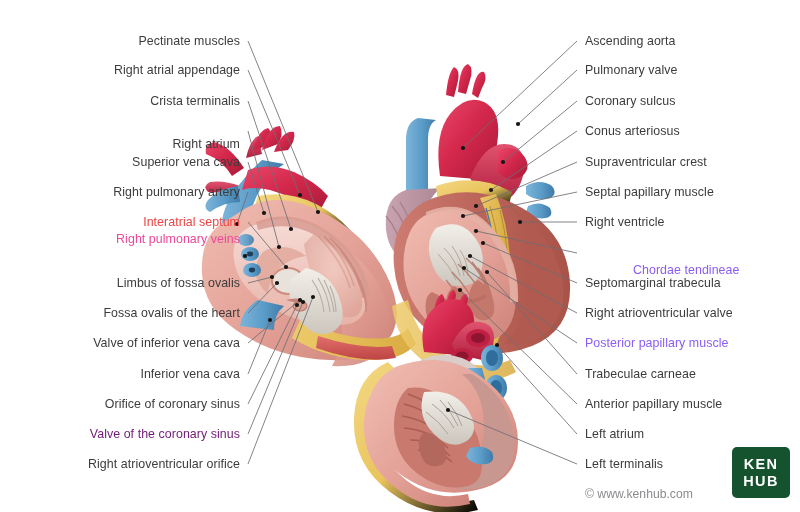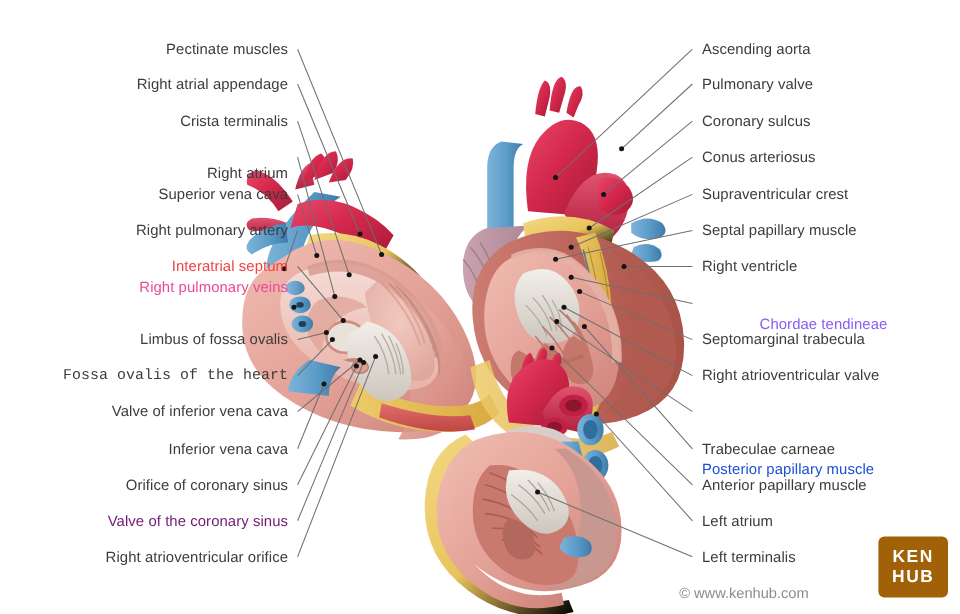--- a/index.html
+++ b/index.html
@@ -21,21 +21,21 @@
 
   
   #art{position:absolute;left:0;top:0;width:800px;height:512px;}
 
   
   #logo{position:absolute;left:732px;top:447px;width:58px;height:51px;
         border-radius:5px;display:flex;flex-direction:column;
         align-items:center;justify-content:center;}
   #logo span{color:#fff;font-size:14.5px;font-weight:bold;letter-spacing:.09em;
              line-height:17px;}
-  #copy{position:absolute;left:566px;top:487px;font-size:12.2px;color:#8b8b90;
+  #copy{position:absolute;left:585px;top:487px;font-size:12.2px;color:#8b8b90;
         white-space:nowrap;}
 </style>
 </head>
 <body>
 
 <div id="plate" style="background: rgb(255, 255, 255);">
 
   <svg id="art" viewBox="0 0 800 512" xmlns="http://www.w3.org/2000/svg">
     <defs>
       <linearGradient id="gRedA" x1="0" y1="0" x2="1" y2="1">
@@ -364,44 +364,44 @@
   <div id="labels-left">
       <div class="label left" style="top: 41px; color: rgb(60, 60, 60); right: 560px;">Pectinate muscles</div>
       <div class="label left" style="top: 70px; color: rgb(60, 60, 60); right: 560px;">Right atrial appendage</div>
       <div class="label left" style="top: 101px; color: rgb(60, 60, 60); right: 560px;">Crista terminalis</div>
       <div class="label left" style="top: 144px; color: rgb(60, 60, 60); right: 560px;">Right atrium</div>
       <div class="label left" style="top: 162px; color: rgb(60, 60, 60); right: 560px;">Superior vena cava</div>
       <div class="label left" style="top: 192px; color: rgb(60, 60, 60); right: 560px;">Right pulmonary artery</div>
       <div class="label left" style="top: 222px; color: #ef4444; right: 560px;">Interatrial septum</div>
       <div class="label left" style="top: 239px; color: #ec4899; right: 560px;">Right pulmonary veins</div>
       <div class="label left" style="top: 283px; color: rgb(60, 60, 60); right: 560px;">Limbus of fossa ovalis</div>
-      <div class="label left" style="top: 313px; color: rgb(60, 60, 60); right: 560px; font-family: Liberation Mono, monospace;">Fossa ovalis of the heart</div>
+      <div class="label left" style="top: 313px; color: rgb(60, 60, 60); right: 560px;">Fossa ovalis of the heart</div>
       <div class="label left" style="top: 343px; color: rgb(60, 60, 60); right: 560px;">Valve of inferior vena cava</div>
       <div class="label left" style="top: 374px; color: rgb(60, 60, 60); right: 560px;">Inferior vena cava</div>
       <div class="label left" style="top: 404px; color: rgb(60, 60, 60); right: 560px;">Orifice of coronary sinus</div>
       <div class="label left" style="top: 434px; color: #701a75; right: 560px;">Valve of the coronary sinus</div>
       <div class="label left" style="top: 464px; color: rgb(60, 60, 60); right: 560px;">Right atrioventricular orifice</div>
     </div>
   <div id="labels-right">
       <div class="label right" style="top: 41px; color: rgb(60, 60, 60); left: 585px;">Ascending aorta</div>
       <div class="label right" style="top: 70px; color: rgb(60, 60, 60); left: 585px;">Pulmonary valve</div>
       <div class="label right" style="top: 101px; color: rgb(60, 60, 60); left: 585px;">Coronary sulcus</div>
       <div class="label right" style="top: 131px; color: rgb(60, 60, 60); left: 585px;">Conus arteriosus</div>
       <div class="label right" style="top: 162px; color: rgb(60, 60, 60); left: 585px;">Supraventricular crest</div>
       <div class="label right" style="top: 192px; color: rgb(60, 60, 60); left: 585px;">Septal papillary muscle</div>
       <div class="label right" style="top: 222px; color: rgb(60, 60, 60); left: 585px;">Right ventricle</div>
       <div class="label right" style="top: 270px; color: #8b5cf6; left: 585px; margin-left: 48px;">Chordae tendineae</div>
       <div class="label right" style="top: 283px; color: rgb(60, 60, 60); left: 585px;">Septomarginal trabecula</div>
       <div class="label right" style="top: 313px; color: rgb(60, 60, 60); left: 585px;">Right atrioventricular valve</div>
-      <div class="label right" style="top: 343px; color: #1d4ed8; left: 585px; margin-top: 48px;">Posterior papillary muscle</div>
+      <div class="label right" style="top: 343px; color: #8b5cf6; left: 585px;">Posterior papillary muscle</div>
       <div class="label right" style="top: 374px; color: rgb(60, 60, 60); left: 585px;">Trabeculae carneae</div>
       <div class="label right" style="top: 404px; color: rgb(60, 60, 60); left: 585px;">Anterior papillary muscle</div>
       <div class="label right" style="top: 434px; color: rgb(60, 60, 60); left: 585px;">Left atrium</div>
       <div class="label right" style="top: 464px; color: rgb(60, 60, 60); left: 585px;">Left terminalis</div>
     </div>
 
-  <div id="logo" style="background: #a16207;">
+  <div id="logo" style="background: #14532d;">
     <span>KEN</span>
     <span>HUB</span>
   </div>
   <div id="copy" style="color: rgb(139, 139, 144);">© www.kenhub.com</div>
 
 </div>
 
 </body></html>

